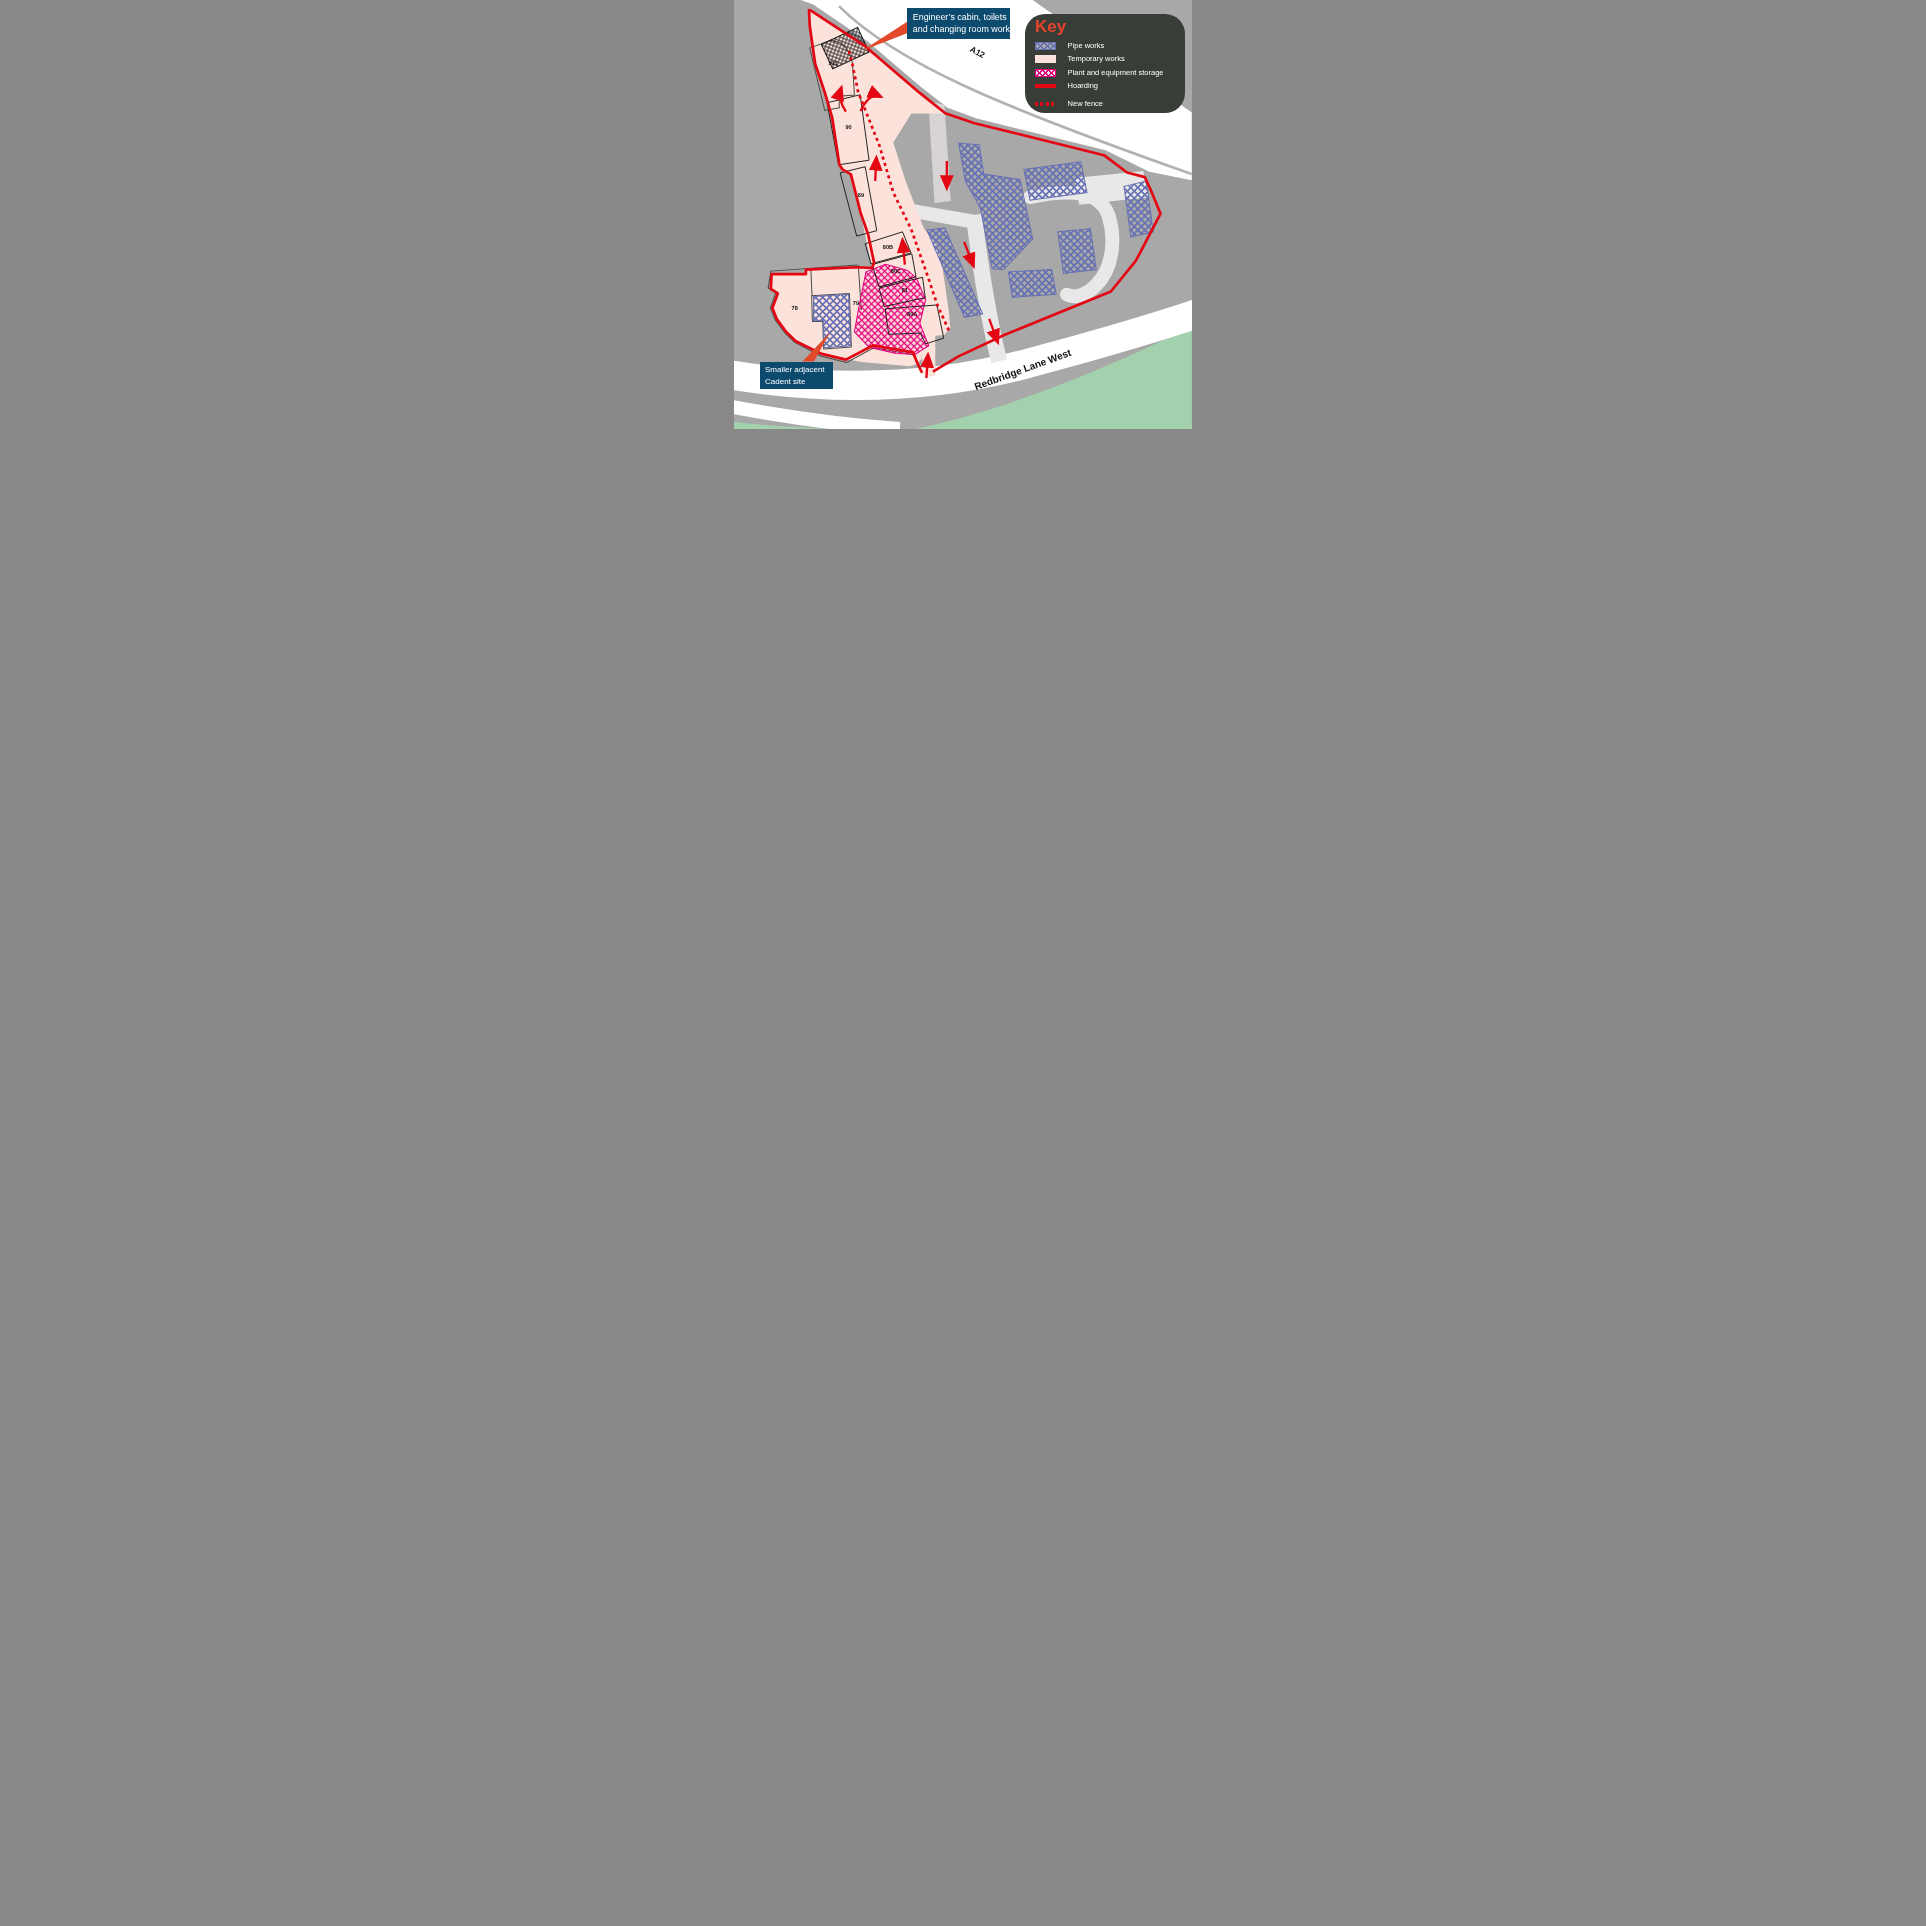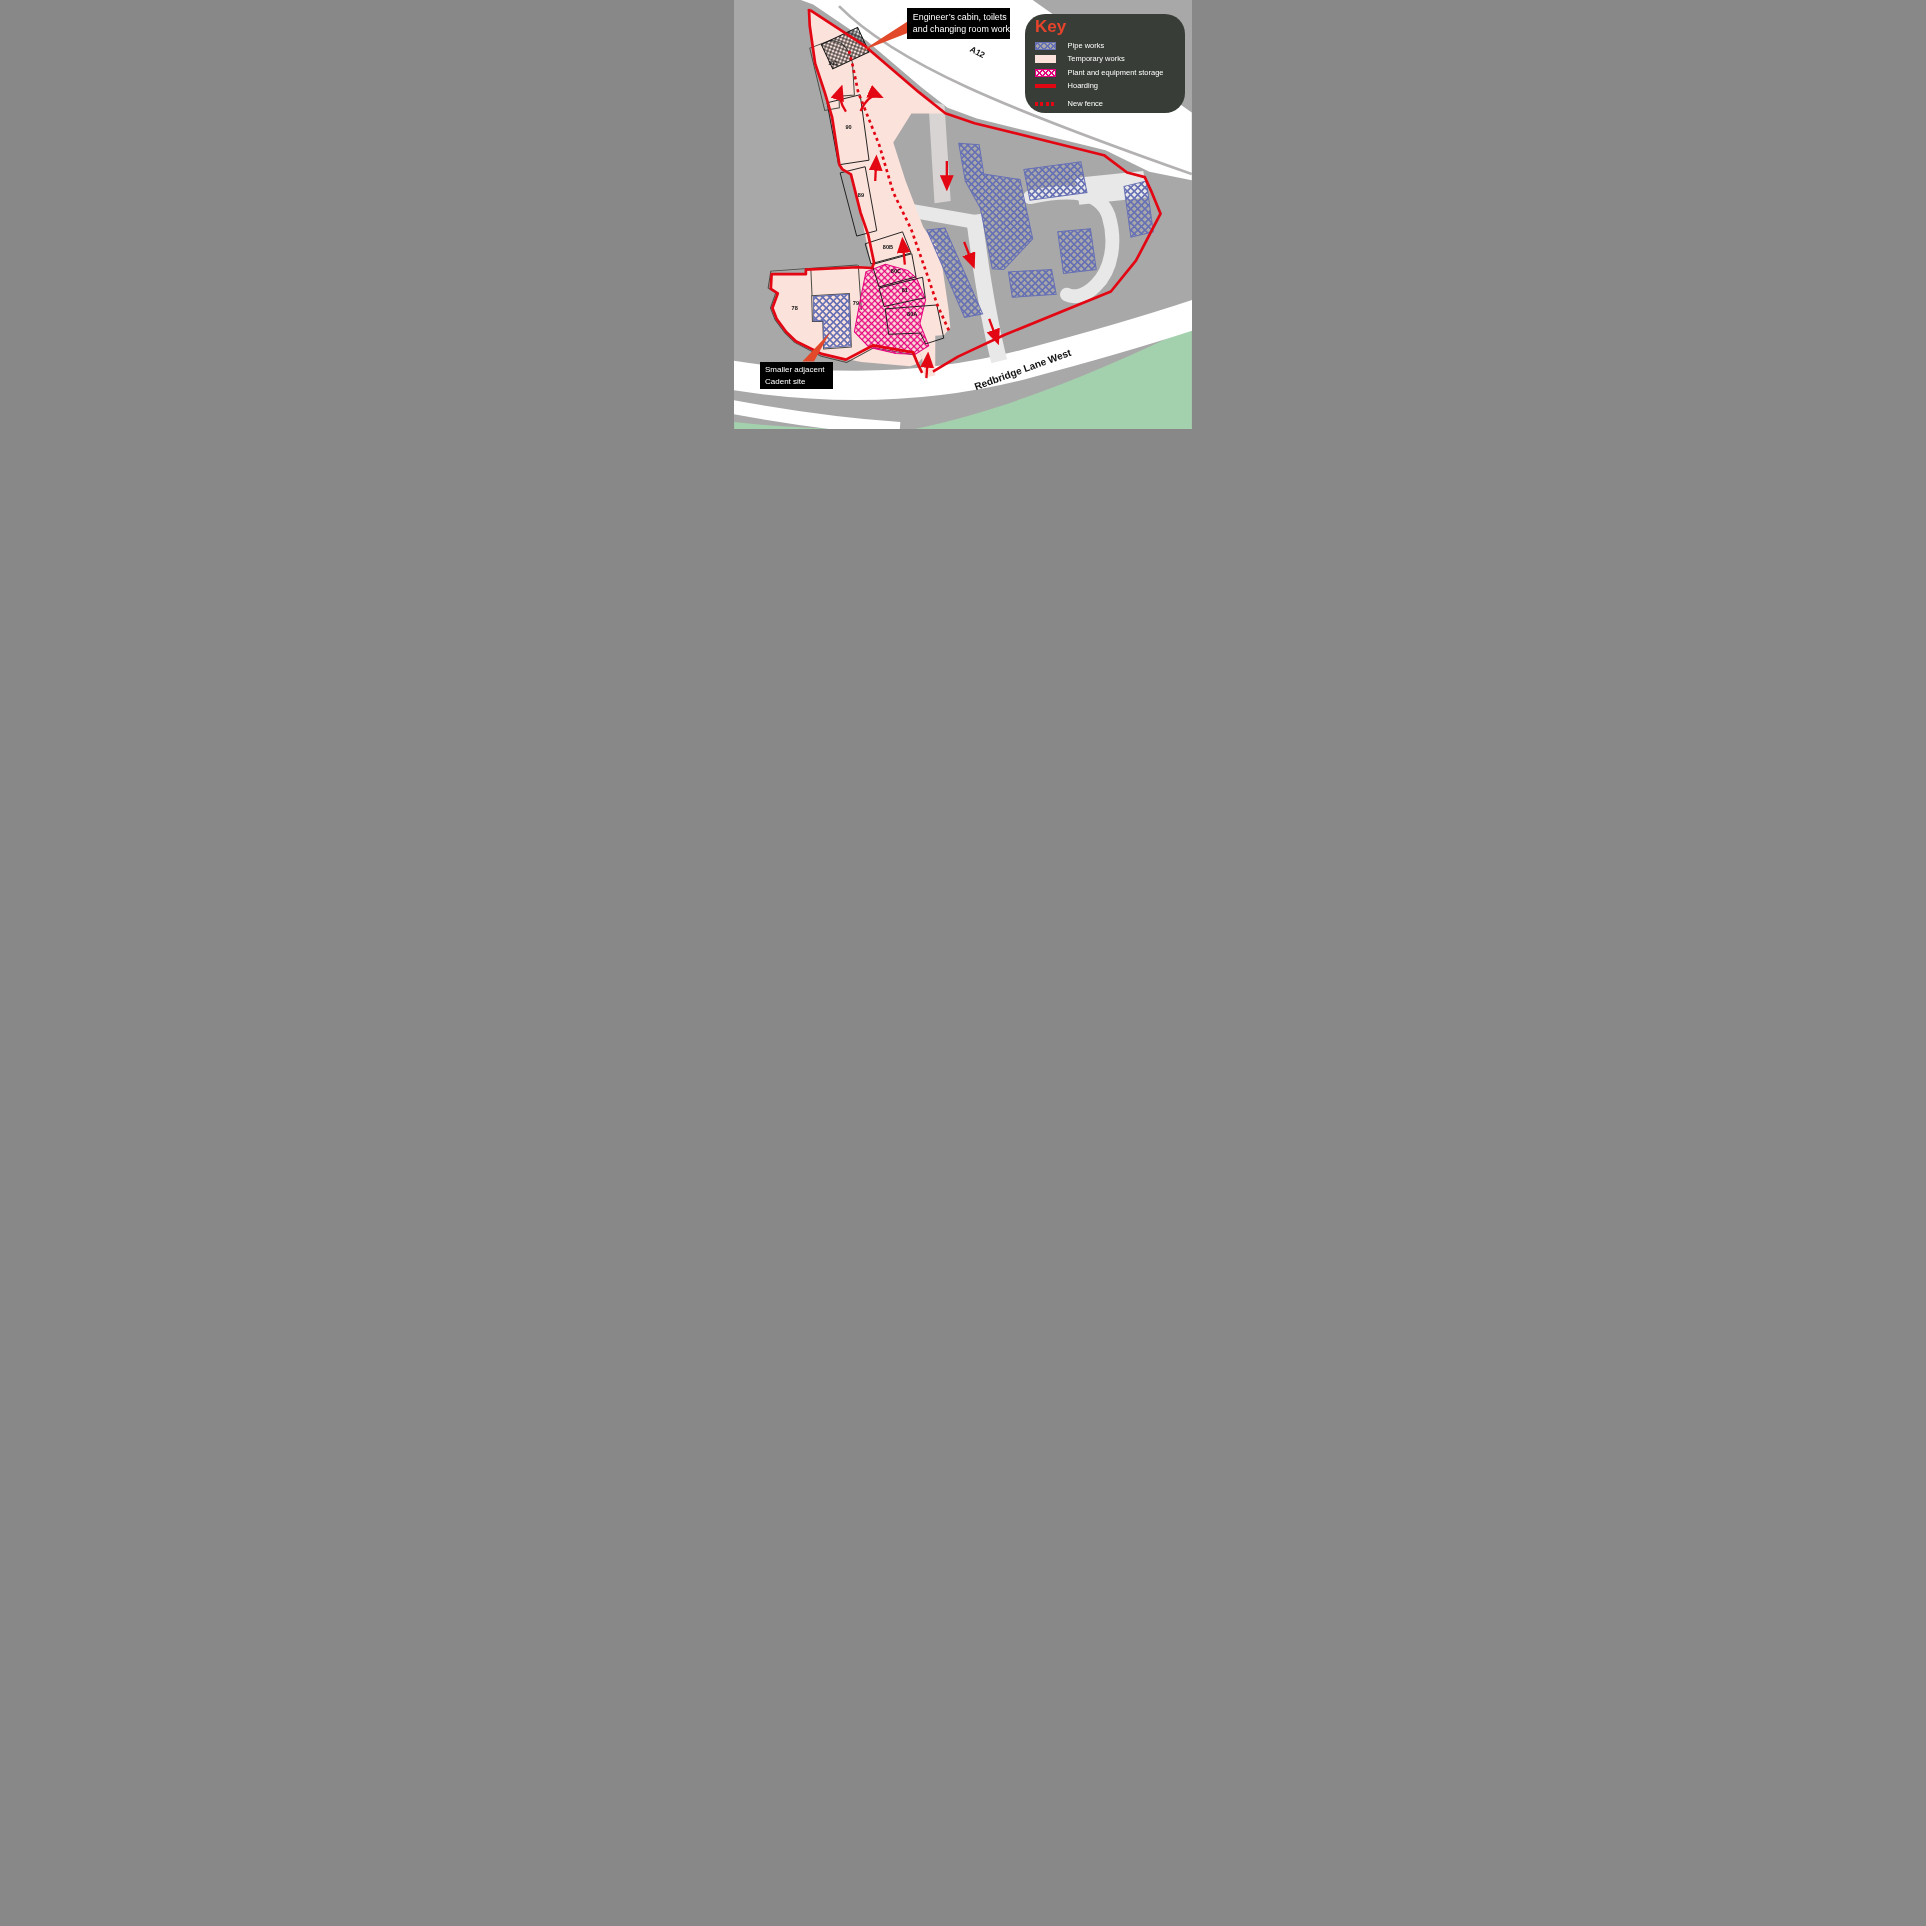--- a/index.html
+++ b/index.html
@@ -22,21 +22,21 @@
   .sw-temp{background:#fbe2db;}
   .sw-plant{background:
       repeating-linear-gradient(45deg,#e5007d 0 1.2px,transparent 1.2px 4.2px),
       repeating-linear-gradient(135deg,#e5007d 0 1.2px,transparent 1.2px 4.2px),#ece8e8;
       border:1.2px solid #e5007d;}
   .sw-hoard{height:3.9px!important;background:#e30613;}
   .sw-fence{height:3.5px!important;background:
       repeating-linear-gradient(90deg,#e30613 0 3.1px,transparent 3.1px 5.4px);}
 
   
-  .callout{position:absolute;background:#000000;color:#fff;box-sizing:border-box;}
+  .callout{position:absolute;background:#0c4a6e;color:#fff;box-sizing:border-box;}
   .callout .cl{display:block;white-space:nowrap;}
   .co-eng{left:173px;top:8px;width:103px;height:31px;padding:2.7px 0 0 5.8px;
           font-size:8.9px;line-height:12.3px;}
   .co-cad{left:26px;top:362px;width:73px;height:26.6px;padding:2.3px 0 0 5px;
           font-size:8px;line-height:11.2px;}
 </style>
 </head>
 <body>
 
 <div class="stage">

